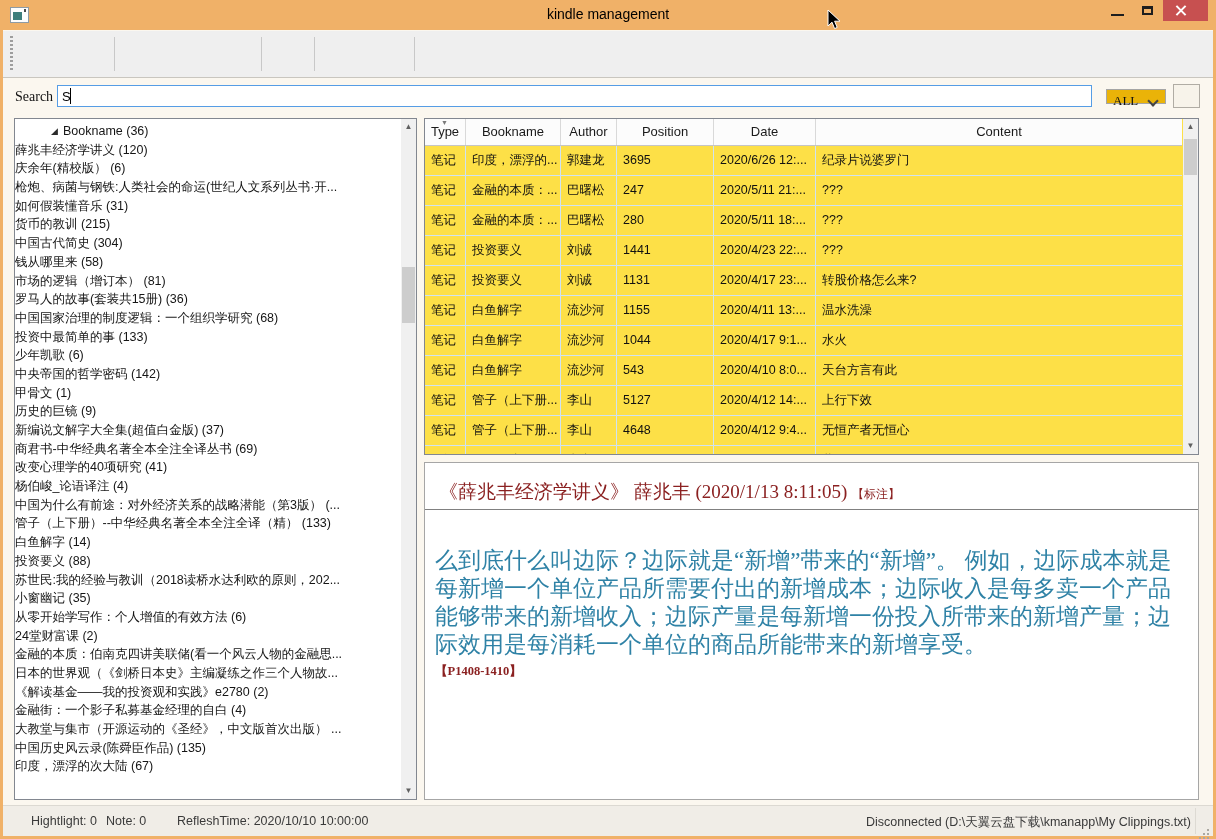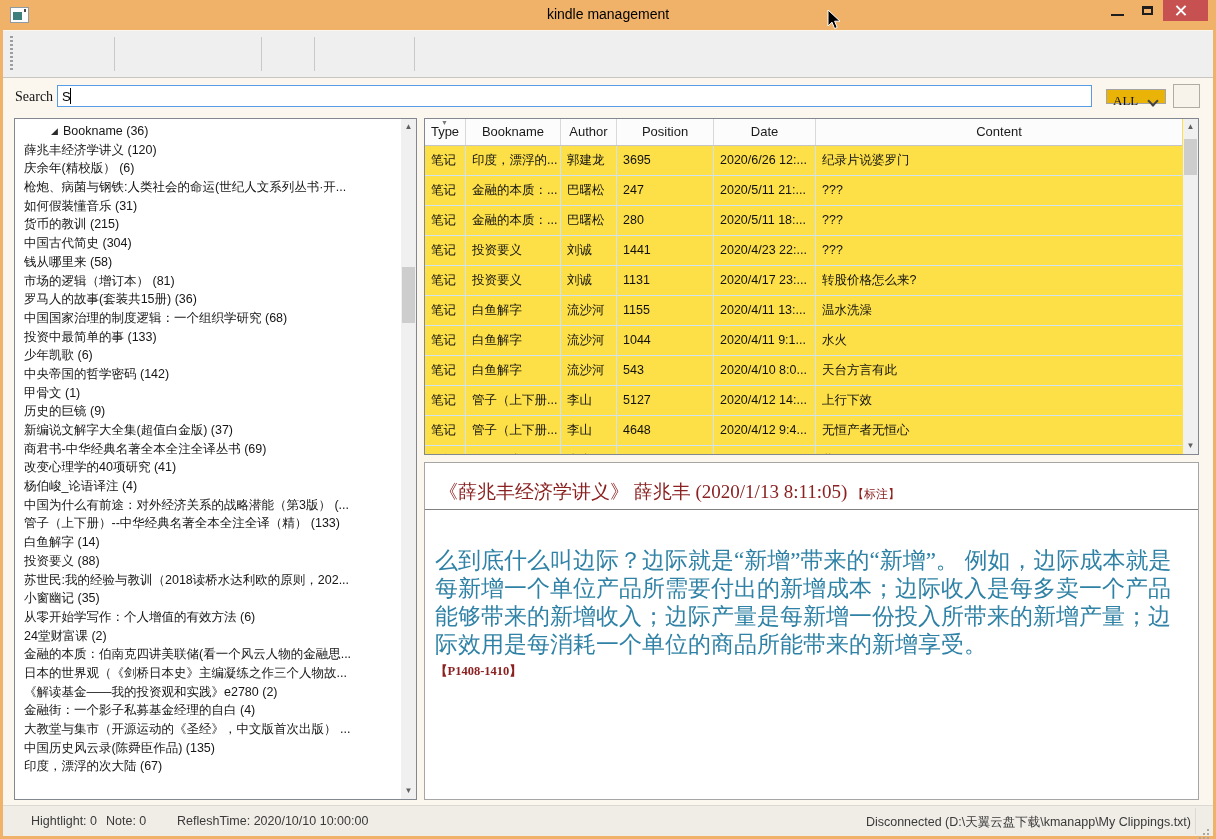--- a/index.html
+++ b/index.html
@@ -40,21 +40,21 @@
   .combo .chev{position:absolute;right:8px;top:7px;width:6px;height:6px;border-right:2px solid #444;border-bottom:2px solid #444;transform:rotate(45deg);}
   .mini-btn{position:absolute;left:1170px;top:6px;width:27px;height:24px;box-sizing:border-box;border:1px solid #B0ACA4;background:#F7F3EA;}
 
   
   .tree-panel{position:absolute;left:14px;top:118px;width:403px;height:682px;box-sizing:border-box;border:1px solid #828790;background:#FFFFFF;overflow:hidden;}
   .tree-content{position:absolute;left:0;top:3px;right:16px;bottom:0;overflow:hidden;}
   .tree-item{white-space:nowrap;overflow:hidden;height:18.7px;line-height:18.7px;font-size:12.5px;color:#151515;}
   .tree-item .expander{display:inline-block;width:12px;font-size:9px;color:#2B2B2B;vertical-align:1px;}
   .lvl0{padding-left:8px;}
   .lvl1{padding-left:36px;}
-  .lvl2{margin-left:9px;}
+  .lvl2{}
 
   
   .sb-v{position:absolute;top:0;right:0;width:15px;bottom:0;background:#F0F0F0;}
   .sb-arrow{position:absolute;left:0;width:15px;height:16px;color:#606060;font-size:8px;text-align:center;line-height:16px;}
   .sb-up{top:0;}
   .sb-down{bottom:0;}
   .sb-thumb{position:absolute;left:1px;width:13px;background:#CDCDCD;}
 
   
   .table-panel{position:absolute;left:424px;top:118px;width:775px;height:337px;box-sizing:border-box;border:1px solid #828790;background:#fde047;overflow:hidden;}
@@ -241,21 +241,21 @@
           <div class="tcell c-author">流沙河</div>
           <div class="tcell c-position">1155</div>
           <div class="tcell c-date">2020/4/11 13:...</div>
           <div class="tcell c-content">温水洗澡</div>
         </div>
         <div class="trow">
           <div class="tcell c-type">笔记</div>
           <div class="tcell c-bookname">白鱼解字</div>
           <div class="tcell c-author">流沙河</div>
           <div class="tcell c-position">1044</div>
-          <div class="tcell c-date">2020/4/11 9:1...</div>
+          <div class="tcell c-date">2020/4/17 9:1...</div>
           <div class="tcell c-content">水火</div>
         </div>
         <div class="trow">
           <div class="tcell c-type">笔记</div>
           <div class="tcell c-bookname">白鱼解字</div>
           <div class="tcell c-author">流沙河</div>
           <div class="tcell c-position">543</div>
           <div class="tcell c-date">2020/4/10 8:0...</div>
           <div class="tcell c-content">天台方言有此</div>
         </div>

